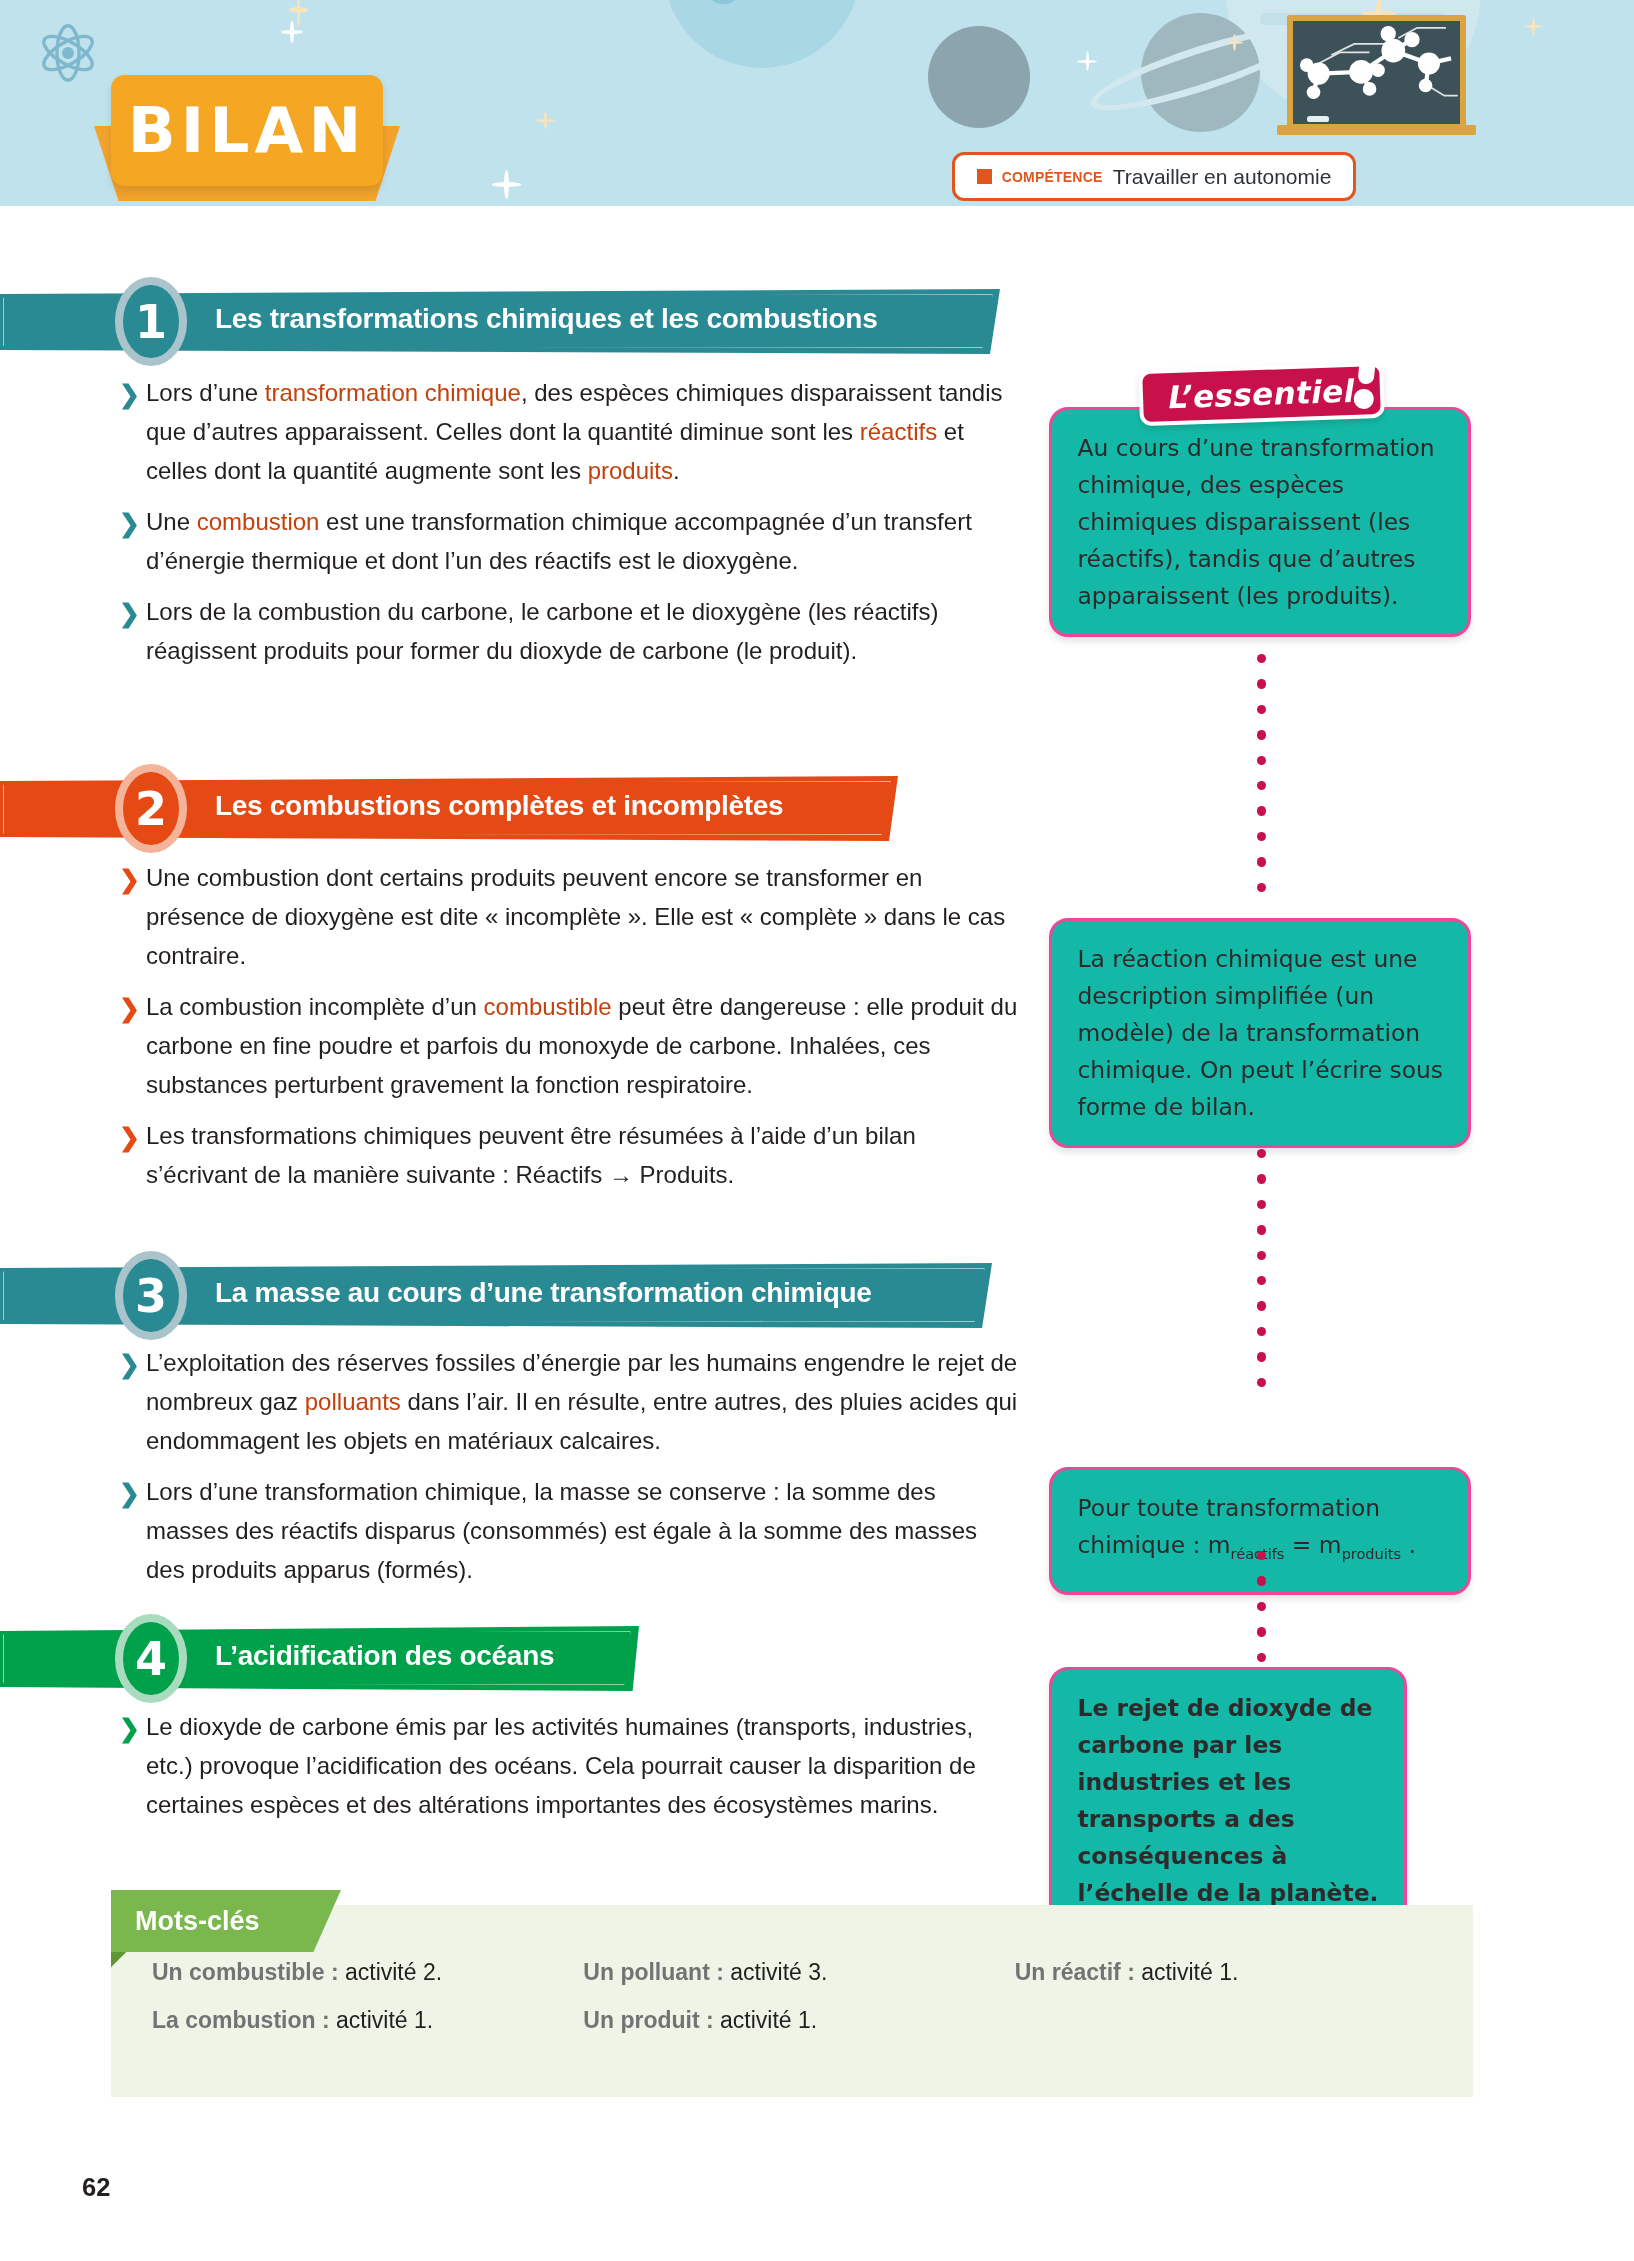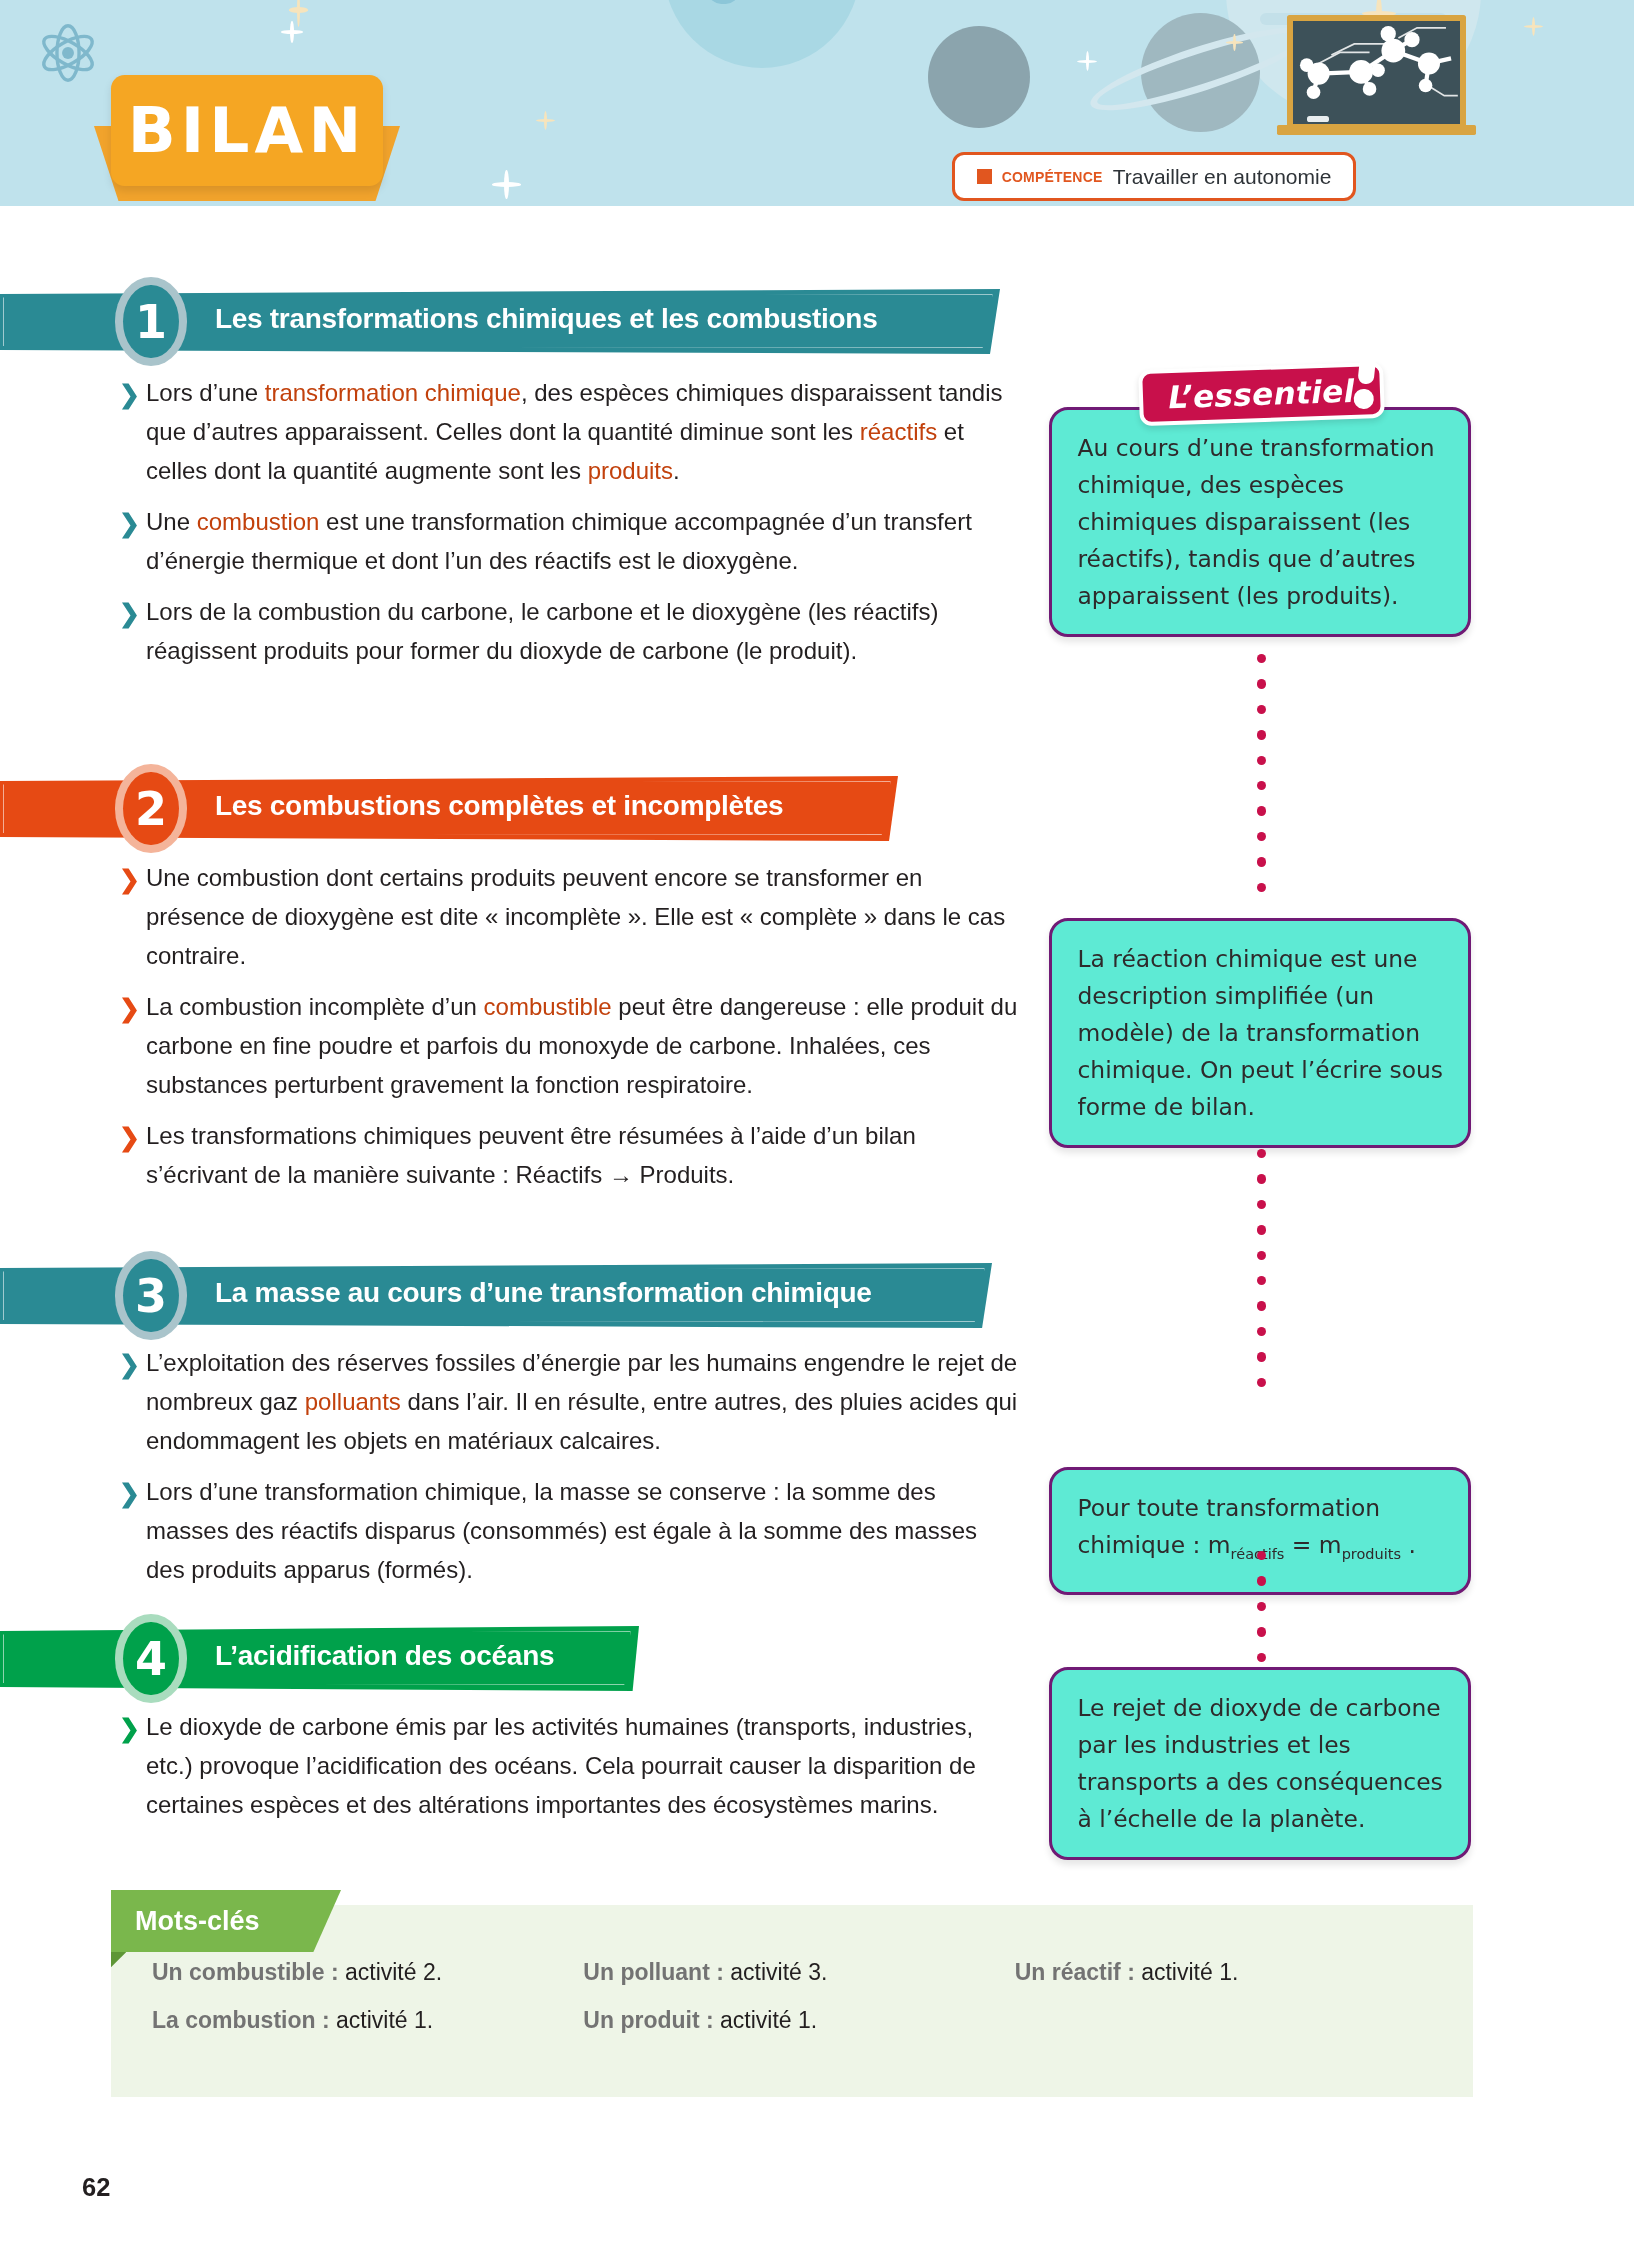--- a/index.html
+++ b/index.html
@@ -341,41 +341,41 @@
   .excl-dot {
     position: absolute;
     left: 6px; top: 42px;
     width: 19.6px; height: 19.6px;
     background: #ffffff;
     border-radius: 50%;
   }
 
   .callout {
     position: absolute;
-    background: #5eead4;
-    border: 3px solid #701a75;
+    background: #14b8a6;
+    border: 3px solid #ec4899;
     border-radius: 19px;
     box-shadow: 0 4.3px 7.7px rgba(0,0,0,0.10);
     padding: 20.4px 22px 19px 25.5px;
   }
   .callout p {
     font-size: 23.4px;
     line-height: 37px;
     color: #2e2a2b;
     font-family: "DejaVu Sans", sans-serif;
   }
   .callout sub {
     font-size: 14.5px;
     vertical-align: sub;
   }
 
   .co1 { left: 1049px; top: 407px; width: 422px; }
   .co2 { left: 1049px; top: 918px; width: 422px; }
   .co3 { left: 1049px; top: 1423px; width: 422px; margin-top: 44px; }
-  .co4 { left: 1049px; top: 1667px; width: 422px; }
+  .co4 { left: 1049px; top: 1667px; width: 358px; font-weight: bold; }
 
   
   .dotline {
     position: absolute;
     left: 1257px;
     width: 9.4px;
     display: flex;
     flex-direction: column;
     align-items: center;
     gap: 16px;

